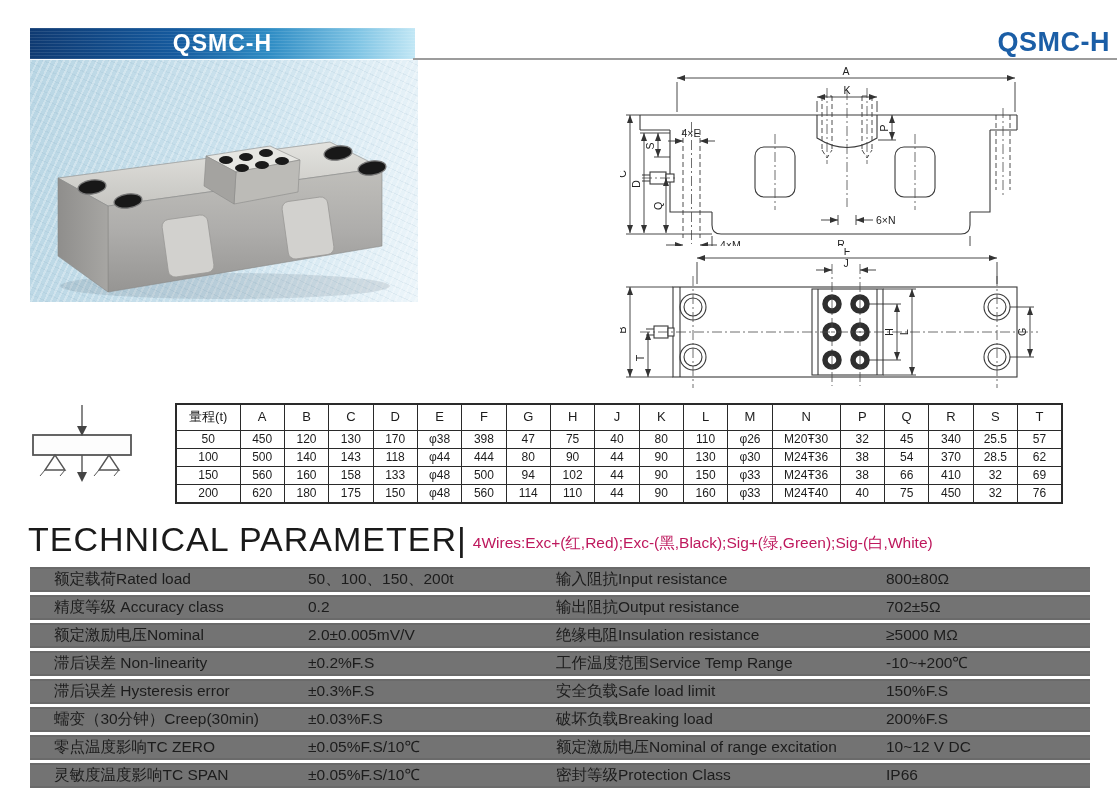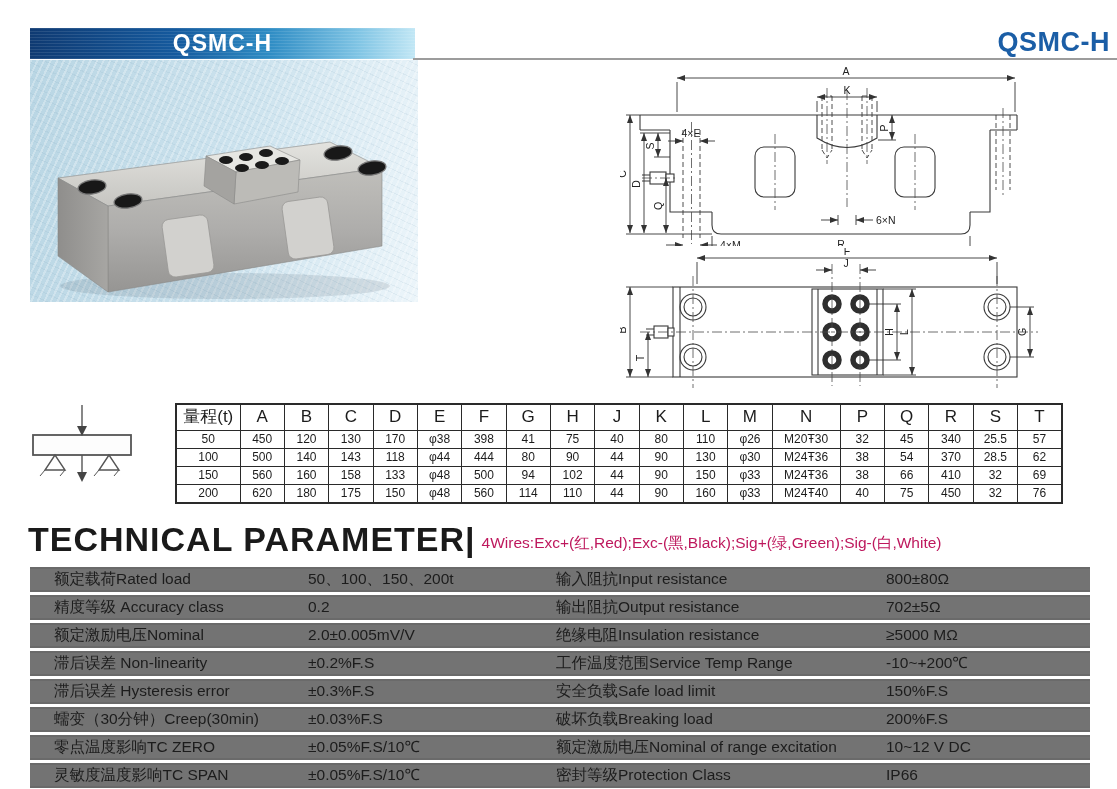--- a/index.html
+++ b/index.html
@@ -31,25 +31,25 @@
   .dwg text{font-family:"Liberation Sans",sans-serif;font-size:10.5px;fill:#222;}
 
   
   .load-icon{position:absolute;left:25px;top:402px;}
 
   
   .dim-table{position:absolute;left:175px;top:403px;width:888px;border-collapse:collapse;
     font-size:12px;table-layout:fixed;}
   .dim-table td{border:1px solid #2a2a2a;text-align:center;height:17px;padding:0;line-height:1.1;}
   .dim-table{border:2px solid #2a2a2a;}
-  .dim-table tr:first-child td{height:25px;font-size:17px;border-bottom:1.5px solid #2a2a2a;}
+  .dim-table tr:first-child td{height:25px;font-size:13px;border-bottom:1.5px solid #2a2a2a;}
 
   
   .tech-head{position:absolute;left:28px;top:522px;width:1062px;display:flex;align-items:flex-end;gap:6px;}
-  .tech-title{font-size:34px;letter-spacing:1px;color:#1a1a1a;font-weight:700;line-height:1;}
+  .tech-title{font-size:34px;letter-spacing:1px;color:#1a1a1a;font-weight:400;line-height:1;}
   .wires-note{font-size:15.5px;color:#be185d;padding-bottom:2px;white-space:nowrap;}
 
   .tech-table{position:absolute;left:30px;top:564px;width:1060px;border-collapse:separate;
     border-spacing:0 3px;font-size:15.5px;table-layout:fixed;}
   .tech-table td{background:#737373;border-top:2px solid #6a6a6a;border-bottom:2px solid #6a6a6a;
     height:19px;padding:1px 2px;line-height:1.05;white-space:nowrap;overflow:hidden;}
   .tech-table td:nth-child(1){padding-left:24px;}
   .tech-table td:nth-child(2){padding-left:6px;}
   .tech-table td:nth-child(3){padding-left:16px;}
   .tech-table td:nth-child(4){padding-left:6px;}
@@ -302,21 +302,21 @@
           <td>T</td>
         </tr>
         <tr>
           <td>50</td>
           <td>450</td>
           <td>120</td>
           <td>130</td>
           <td>170</td>
           <td>φ38</td>
           <td>398</td>
-          <td>41</td>
+          <td>47</td>
           <td>75</td>
           <td>40</td>
           <td>80</td>
           <td>110</td>
           <td>φ26</td>
           <td>M20Ŧ30</td>
           <td>32</td>
           <td>45</td>
           <td>340</td>
           <td>25.5</td>

